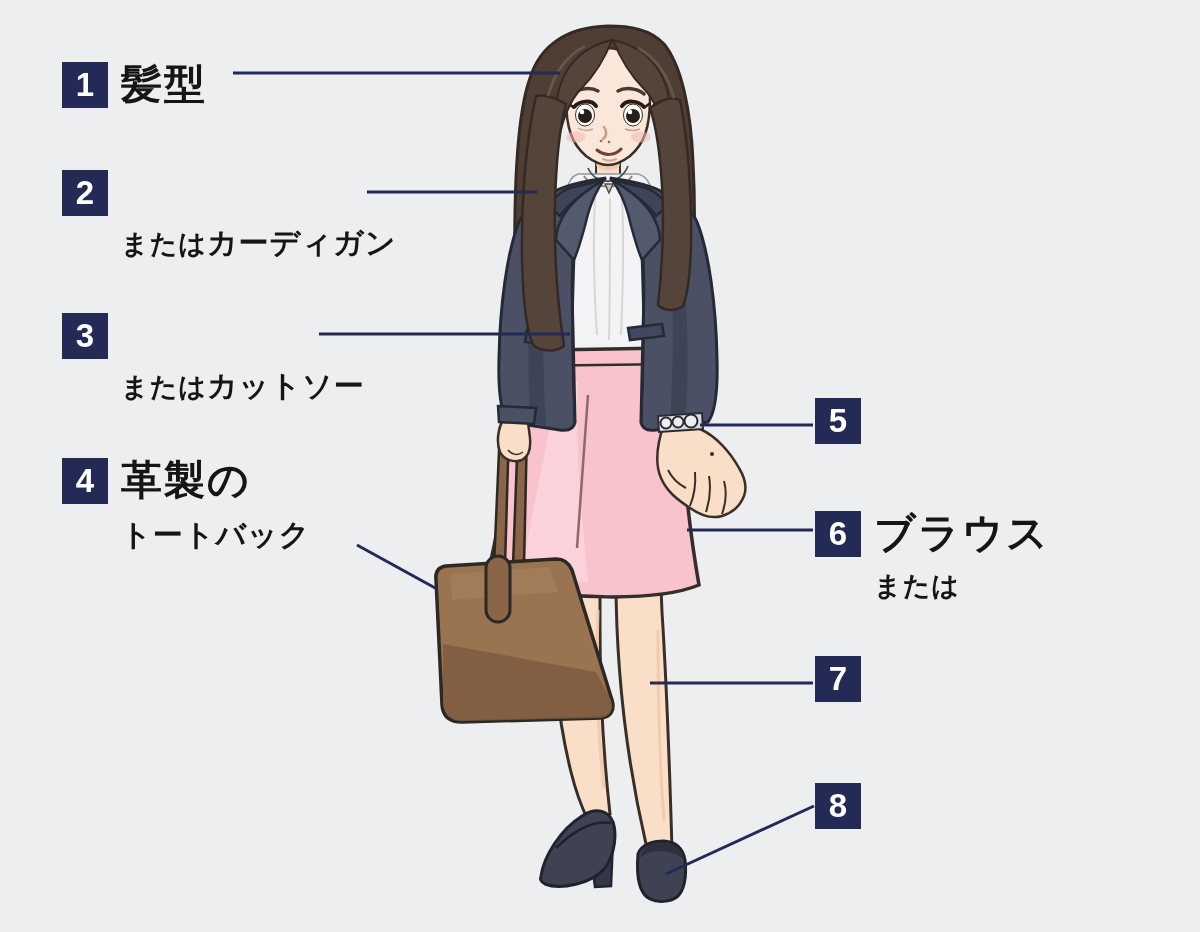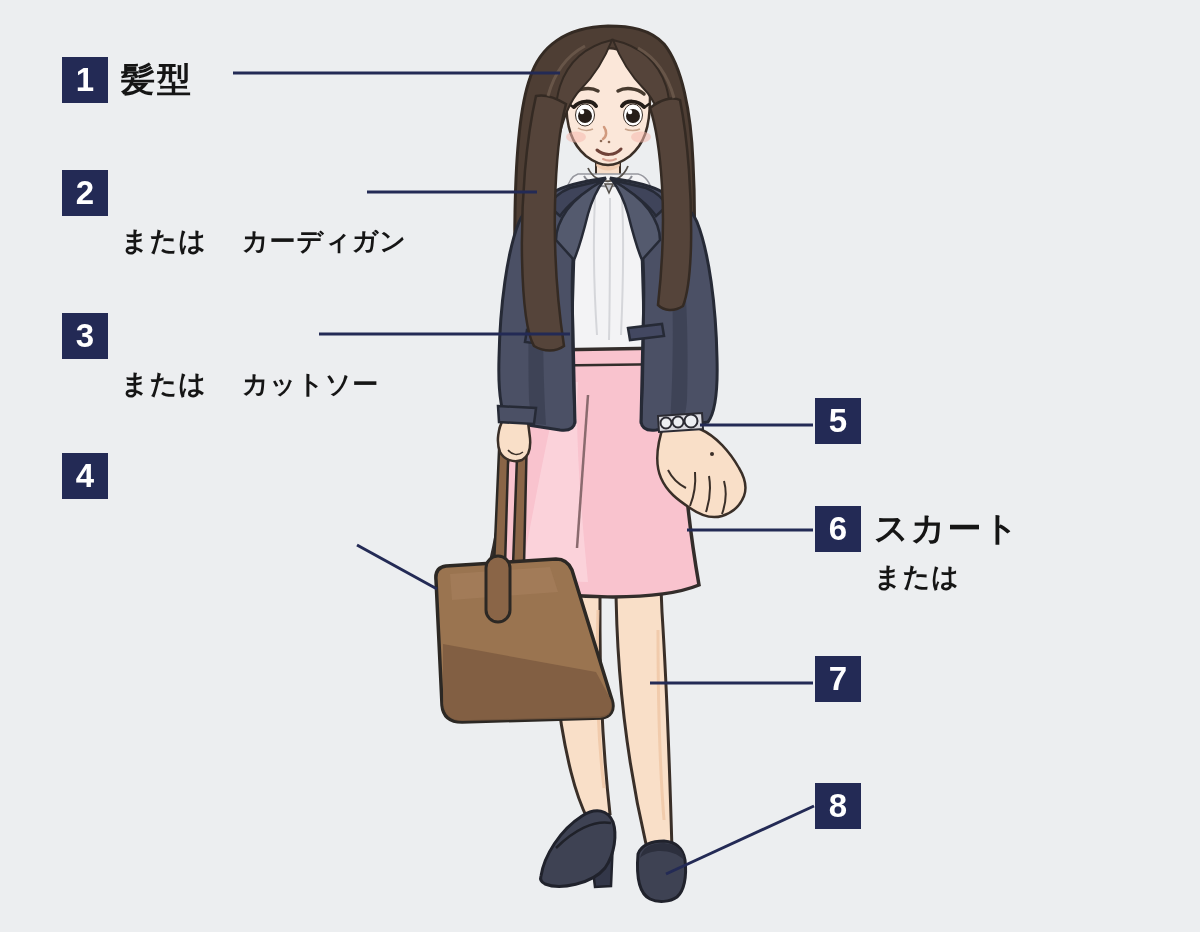--- a/index.html
+++ b/index.html
@@ -18,24 +18,24 @@
     z-index:2;
   }
   .row1 { display:flex; align-items:center; gap:13px; }
   .badge {
     width:46px; height:46px; flex:0 0 46px;
     background:var(--accent, #232a55);
     color:var(--badge_text, #ffffff);
     font-size:33px; font-weight:bold;
     display:flex; align-items:center; justify-content:center;
   }
-  .t-main { font-size:34px; letter-spacing:2px; white-space:nowrap; }
-  .row2 { margin-left:59px; margin-top:7px; display:flex; align-items:baseline; white-space:nowrap;gap:35px; }
+  .t-main { font-size:41px; letter-spacing:2px; white-space:nowrap; }
+  .row2 { margin-left:59px; margin-top:7px; display:flex; align-items:baseline; white-space:nowrap; }
   .t-prefix { font-size:27px; letter-spacing:1px; }
-  .t-sub { font-size:26px; letter-spacing:1px; }
+  .t-sub { font-size:30px; letter-spacing:1px; }
 </style>
 </head>
 <body>
 
 <div class="canvas">
 
   <svg class="scene" width="1200" height="932" viewBox="0 0 1200 932">
 
     <g>
 
@@ -245,33 +245,37 @@
     </div>
     <div class="row2">
       <span class="t-prefix">または</span>
       <span class="t-sub">カットソー</span>
     </div>
   </div>
 
   <div class="label" style="left:62px; top:453px">
     <div class="row1">
       <span class="badge">4</span>
+      <span class="t-main">革製の</span>
+    </div>
+    <div class="row2">
+      <span class="t-sub">トートバック</span>
     </div>
   </div>
 
   <div class="label" style="left:815px; top:398px">
     <div class="row1">
       <span class="badge">5</span>
     </div>
   </div>
 
   <div class="label" style="left:815px; top:506px">
     <div class="row1">
       <span class="badge">6</span>
-      <span class="t-main">スカート</span>
+      <span class="t-main">ブラウス</span>
     </div>
     <div class="row2">
       <span class="t-prefix">または</span>
     </div>
   </div>
 
   <div class="label" style="left:815px; top:656px">
     <div class="row1">
       <span class="badge">7</span>
     </div>

